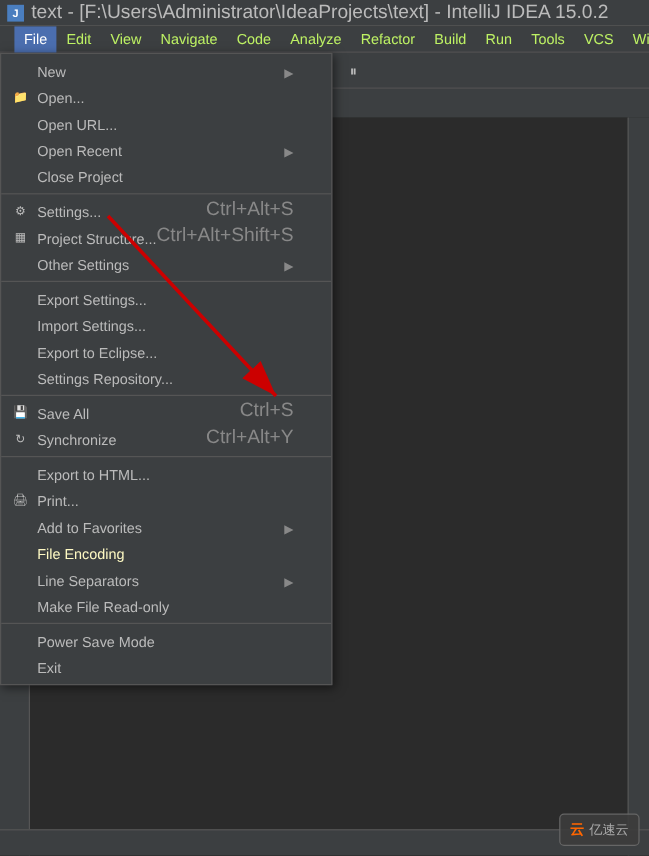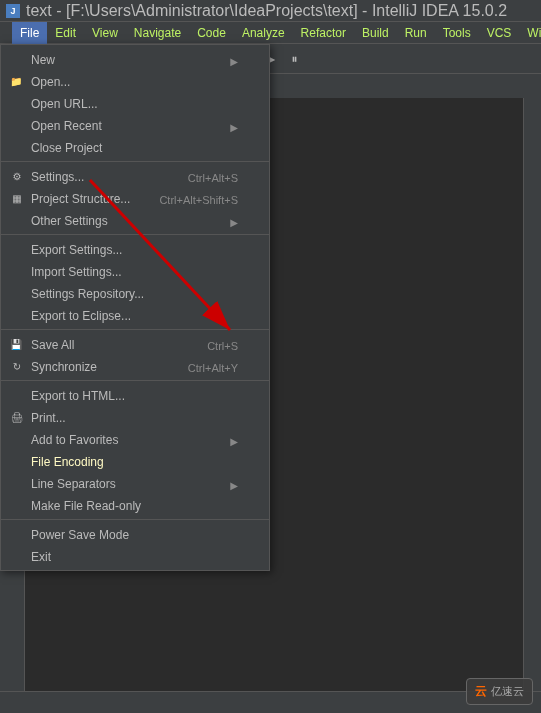--- a/index.html
+++ b/index.html
@@ -150,21 +150,21 @@
     }
 
     .dropdown-item.disabled {
       color: #fef9c3;
       cursor: default;
     }
 
     .dropdown-item .shortcut {
       margin-left: auto;
       color: #888888;
-      font-size: 11px;
+      font-size: 16px;
     }
 
     .dropdown-item .arrow {
       margin-left: auto;
       color: #888888;
       font-size: 10px;
     }
 
     .dropdown-separator {
       height: 1px;
@@ -348,25 +348,25 @@
 
     <div class="dropdown-item">
       <span>Export Settings...</span>
     </div>
 
     <div class="dropdown-item">
       <span>Import Settings...</span>
     </div>
 
     <div class="dropdown-item">
+      <span>Export to Eclipse...</span>
+    </div>
+
+    <div class="dropdown-item">
       <span>Settings Repository...</span>
-    </div>
-
-    <div class="dropdown-item">
-      <span>Export to Eclipse...</span>
     </div>
 
     <div class="dropdown-separator"></div>
 
     <div class="dropdown-item">
       <span class="item-icon">💾</span>
       <span>Save All</span>
       <span class="shortcut">Ctrl+S</span>
     </div>
 

